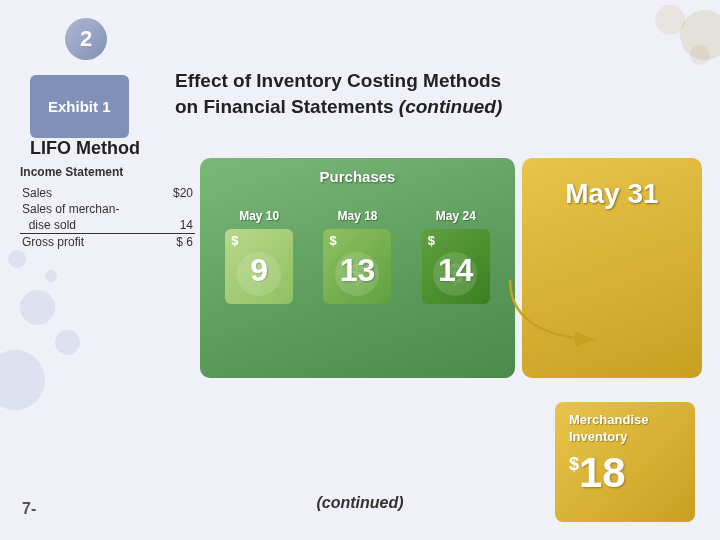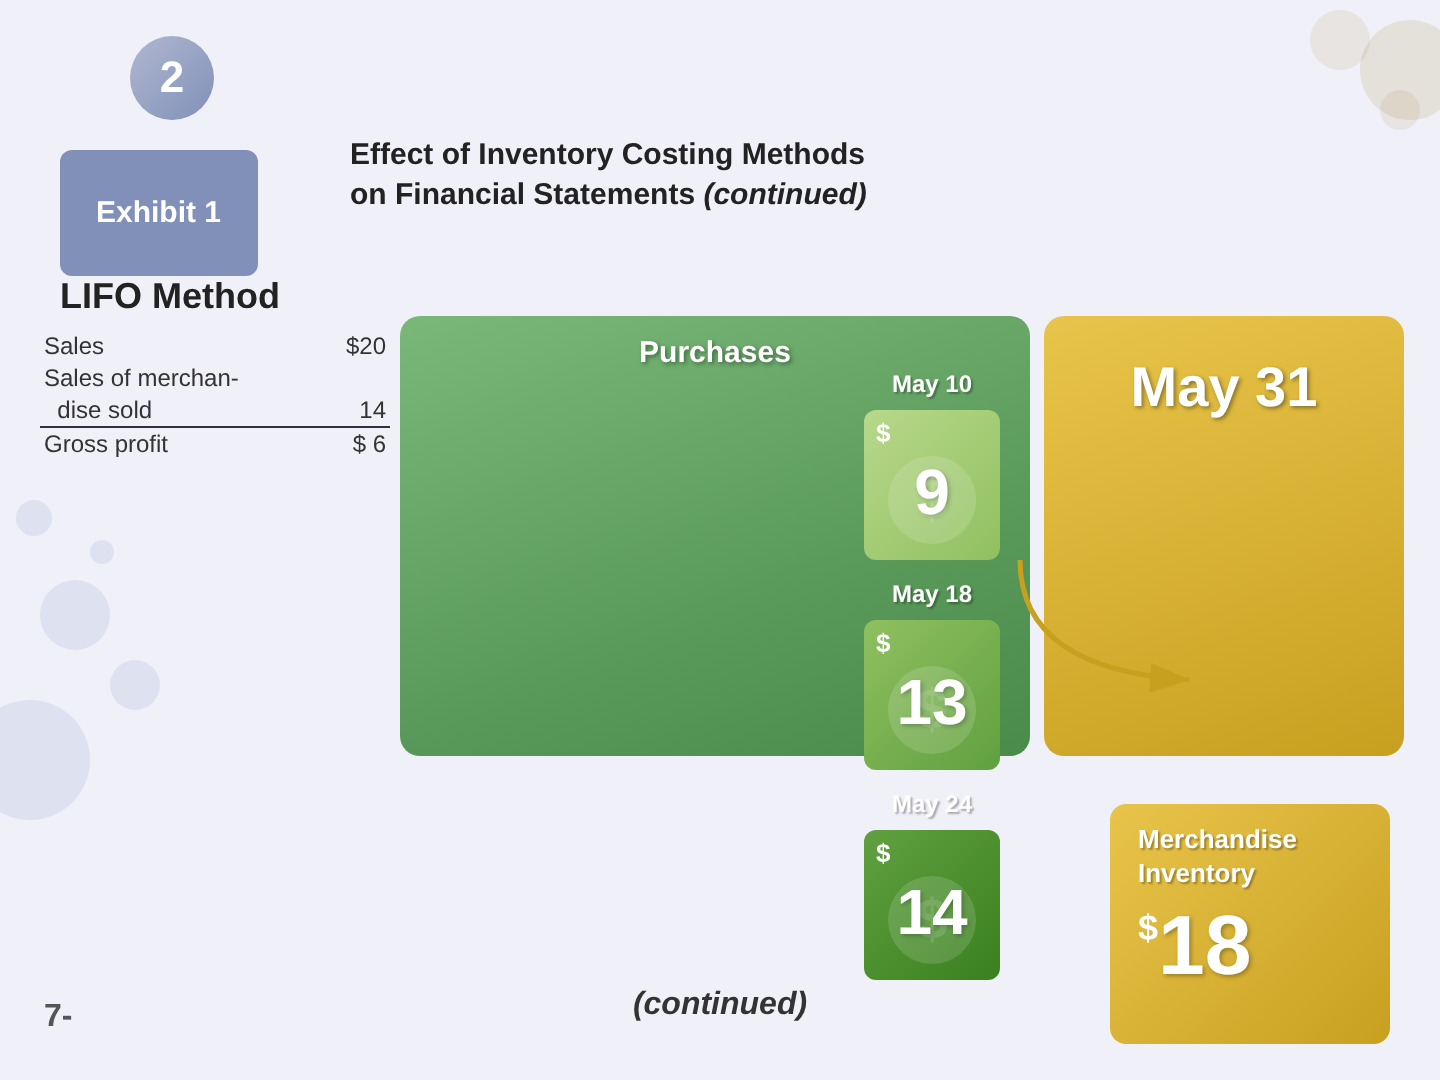--- a/index.html
+++ b/index.html
@@ -52,21 +52,21 @@
       font-size: 15px;
       font-weight: bold;
       z-index: 10;
     }
 
     
     .slide-title {
       position: absolute;
       top: 68px;
       left: 175px;
-      font-size: 15px;
+      font-size: 19px;
       font-weight: bold;
       color: #222;
       line-height: 1.35;
       z-index: 10;
     }
 
     .slide-title em {
       font-style: italic;
     }
 
@@ -130,24 +130,24 @@
     .purchases-label {
       color: white;
       font-size: 15px;
       font-weight: bold;
       margin-top: 10px;
       text-shadow: 1px 1px 2px rgba(0,0,0,0.4);
     }
 
     .cards-row {
       display: flex;
-      flex-direction: column;
+      flex-direction: row;
       align-items: flex-end;
       gap: 10px;
-      margin-top: 0;
+      margin-top: 24px;
       width: 100%;
       padding: 0 15px;
     }
 
     .price-card {
       display: flex;
       flex-direction: column;
       align-items: center;
       flex: 1;
     }
@@ -352,20 +352,21 @@
   <div class="slide-title">
     <span>Effect of Inventory Costing Methods</span><br>
     <span>on Financial Statements </span><em>(continued)</em>
   </div>
 
   <div class="section-heading">
     <span>LIFO Method</span>
   </div>
 
   <div class="income-statement">
+    <div class="box-title">Income Statement</div>
     <table>
       <tbody>
           <tr>
         <td>Sales</td>
         <td style="text-align:right;">$20</td>
       </tr>
       <tr>
         <td>Sales of merchan-</td>
         <td></td>
       </tr>

